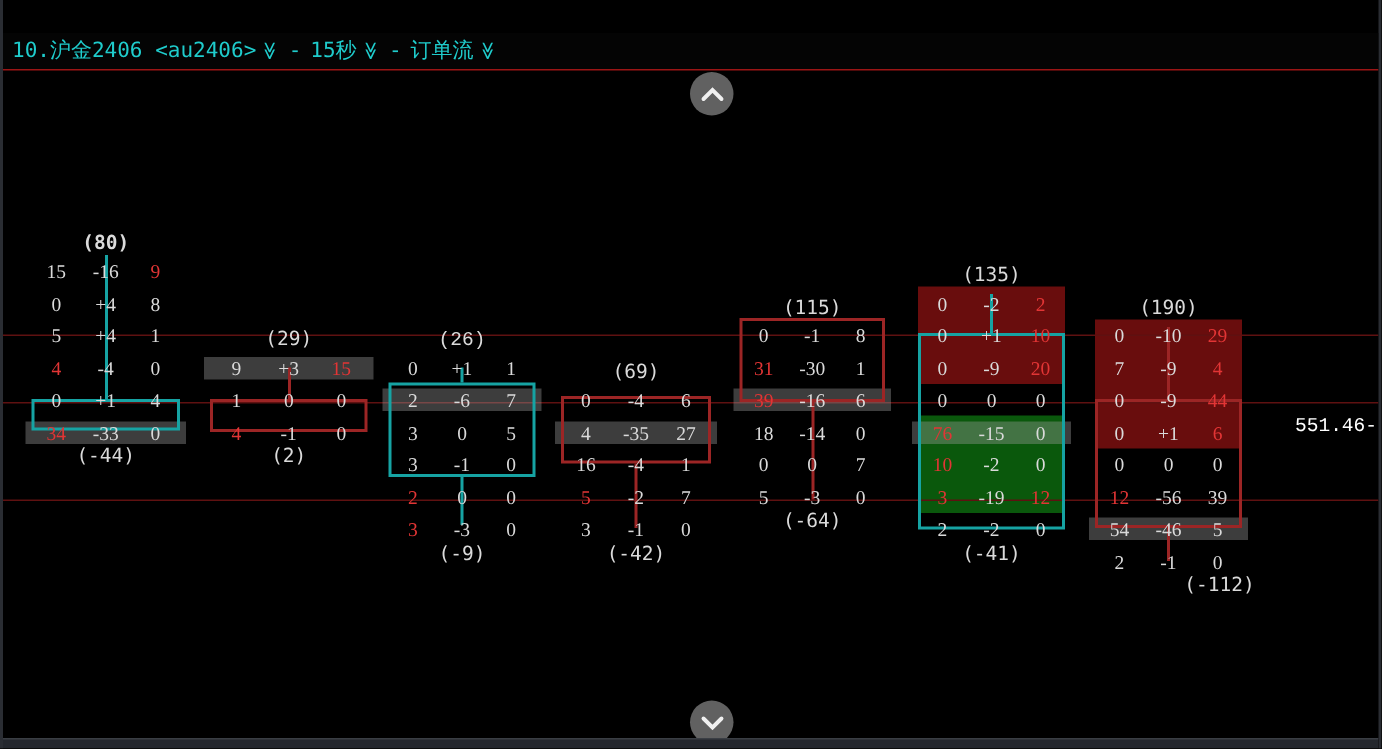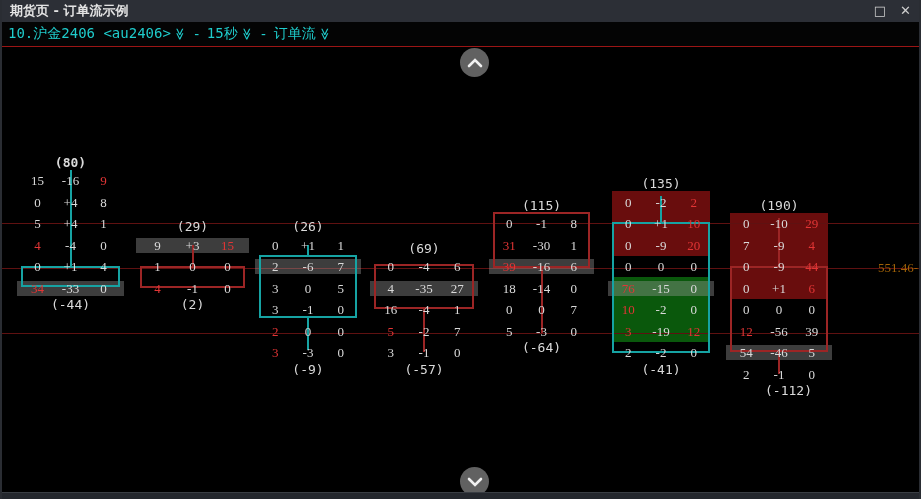--- a/index.html
+++ b/index.html
@@ -38,39 +38,33 @@
   .cw { color:#dadada; } .cr { color:#e23535; }
   .flabel {
     position:absolute; text-align:center; color:#dadada; z-index:5;
     font-family:"DejaVu Sans Mono", monospace; font-size:13px; line-height:16px;
   }
   .navbtn {
     position:absolute; width:29px; height:29px; border-radius:50%;
     background:#616161; display:flex; align-items:center; justify-content:center; z-index:7;
   }
   .pricelabel {
-    position:absolute; right:1px; top:260px; color:#a16207; z-index:6;
-    font-family:Liberation Serif, serif; font-size:13px;
+    position:absolute; right:1px; top:276px; color:#ffffff; z-index:6;
+    font-family:Liberation Mono, monospace; font-size:13px;
   }
   .bottombar {
     position:absolute; left:0; bottom:0; width:100%; height:7px;
     background:#24272d; border-top:1px solid #3a3e44; z-index:8;
   }
 </style>
 </head>
 <body>
 
 <div class="window">
 
-  <div class="titlebar">
-    <span>期货页 - 订单流示例</span>
-    <span class="spacer"></span>
-    <span class="winbtn">□</span>
-    <span class="winbtn">✕</span>
-  </div>
 
   <div class="toolbar">
     <span>
       <span>10.沪金2406 &lt;au2406&gt;</span><span class="chev">≫</span>
     </span>
     <span>-</span>
     <span>
       <span>15秒</span><span class="chev">≫</span>
     </span>
     <span>-</span>
@@ -170,21 +164,21 @@
       <div class="frow" style="left: 257px; top: 273.5px; width: 98px;">
         <span class="cr">2</span>
         <span class="cw">0</span>
         <span class="cw">0</span>
       </div>
       <div class="frow" style="left: 257px; top: 295px; width: 98px;">
         <span class="cr">3</span>
         <span class="cw">-3</span>
         <span class="cw">0</span>
       </div>
-      <div class="flabel" style="left: 257px; top: 172px; width: 98px;">(26)</div>
+      <div class="flabel" style="left: 257px; top: 172px; width: 98px; font-family: Liberation Mono, monospace;">(26)</div>
       <div class="flabel" style="left: 257px; top: 314.5px; width: 98px;">(-9)</div>
       <div class="pocbar" style="left: 368px; top: 233.5px; width: 108px;"></div>
       <div class="wick" style="left: 421px; top: 262px; height: 43px; background: rgb(156, 37, 37);"></div>
       <div class="body" style="left: 372px; top: 217px; width: 100px; height: 45px; border: 2px solid rgb(156, 37, 37);"></div>
       <div class="frow" style="left: 372px; top: 209px; width: 100px;">
         <span class="cw">0</span>
         <span class="cw">-4</span>
         <span class="cw">6</span>
       </div>
       <div class="frow" style="left: 372px; top: 230.5px; width: 100px;">
@@ -201,21 +195,21 @@
         <span class="cr">5</span>
         <span class="cw">-2</span>
         <span class="cw">7</span>
       </div>
       <div class="frow" style="left: 372px; top: 295px; width: 100px;">
         <span class="cw">3</span>
         <span class="cw">-1</span>
         <span class="cw">0</span>
       </div>
       <div class="flabel" style="left: 372px; top: 193.5px; width: 100px;">(69)</div>
-      <div class="flabel" style="left: 372px; top: 314.5px; width: 100px;">(-57)</div>
+      <div class="flabel" style="left: 372px; top: 314.5px; width: 100px;">(-42)</div>
       <div class="pocbar" style="left: 487px; top: 212px; width: 105px;"></div>
       <div class="wick" style="left: 538.5px; top: 221px; height: 65px; background: rgb(156, 37, 37);"></div>
       <div class="body" style="left: 491px; top: 165px; width: 97px; height: 56px; border: 2px solid rgb(156, 37, 37);"></div>
       <div class="frow" style="left: 491px; top: 166px; width: 97px;">
         <span class="cw">0</span>
         <span class="cw">-1</span>
         <span class="cw">8</span>
       </div>
       <div class="frow" style="left: 491px; top: 187.5px; width: 97px;">
         <span class="cr">31</span>
@@ -327,21 +321,21 @@
         <span class="cw">54</span>
         <span class="cw">-46</span>
         <span class="cw">5</span>
       </div>
       <div class="frow" style="left: 728px; top: 316.5px; width: 98px;">
         <span class="cw">2</span>
         <span class="cw">-1</span>
         <span class="cw">0</span>
       </div>
       <div class="flabel" style="left: 728px; top: 150.5px; width: 98px;">(190)</div>
-      <div class="flabel" style="left: 712px; top: 336px; width: 98px; text-align: right;">(-112)</div>
+      <div class="flabel" style="left: 762px; top: 336px; width: 98px;">(-112)</div>
     </div>
 
   <div class="navbtn" style="left:458px; top:48px;">
     <svg width="16" height="10" viewBox="0 0 16 10">
       <path d="M2 8 L8 2 L14 8" stroke="#f0f0f0" stroke-width="2.6" fill="none" stroke-linecap="round"></path>
     </svg>
   </div>
   <div class="navbtn" style="left:458px; top:467px;">
     <svg width="16" height="10" viewBox="0 0 16 10">
       <path d="M2 2 L8 8 L14 2" stroke="#f0f0f0" stroke-width="2.6" fill="none" stroke-linecap="round"></path>

